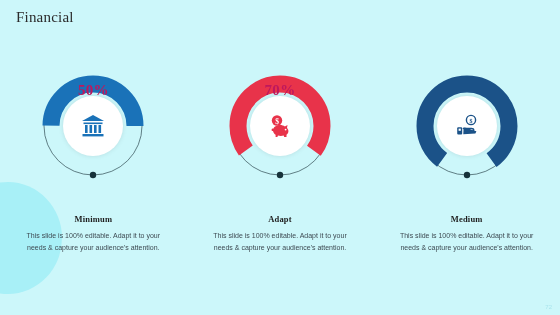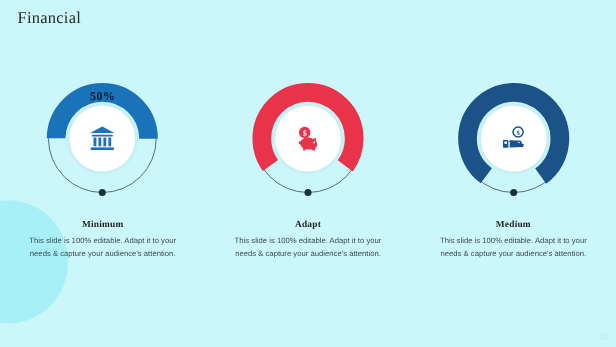--- a/index.html
+++ b/index.html
@@ -50,39 +50,39 @@
   }
   .gauge svg{display:block;}
 
   .gauge .pct{
     position:absolute;
     left:0;right:0;
     top:16px;
     text-align:center;
     font-family:"Liberation Serif", serif;
     font-weight:bold;
-    font-size:11px;
-    color:#0f172a;
+    font-size:15px;
+    color:#be185d;
     letter-spacing:.3px;
     pointer-events:none;
   }
   .hub{
     position:absolute;
     left:50%;top:50%;
     width:60px;height:60px;
     margin:-30px 0 0 -30px;
     background:#ffffff;
     border-radius:50%;
     box-shadow:0 0 5px rgba(0,0,0,.10);
     display:flex;align-items:center;justify-content:center;
   }
   .hub svg{display:block;}
 
   .label{
-    margin-top:12px;
+    margin-top:28px;
     font-family:"Liberation Serif", serif;
     font-weight:bold;
     font-size:8.5px;
     color:#1e1e1e;
     letter-spacing:.2px;
   }
   .desc{
     margin-top:6px;
     width:136px;
     text-align:center;
@@ -134,20 +134,21 @@
       <div class="desc">This slide is 100% editable. Adapt it to your needs &amp; capture your audience's attention.</div>
     </div>
 
     <div class="card">
       <div class="gauge">
         <svg width="120" height="120" viewBox="0 0 120 120">
           <circle cx="60" cy="60" r="49" fill="none" stroke="#2f4a52" stroke-width="0.7"></circle>
           <circle id="arc1" cx="60" cy="60" r="42" fill="none" stroke-width="17" stroke-linecap="butt" transform="rotate(-90 60 60)" stroke="#e8334a" stroke-dasharray="184.73 79.17" stroke-dashoffset="92.36"></circle>
           <circle cx="60" cy="109" r="3.2" fill="#16323a"></circle>
         </svg>
+        <div class="pct">70%</div>
         <div class="hub">
           <svg width="26" height="26" viewBox="0 0 26 26">
             <circle cx="10" cy="7.5" r="5.2" fill="#e8334a"></circle>
             <text x="10" y="10.6" font-family="Liberation Serif, serif" font-size="7.5" font-weight="bold" fill="#ffffff" text-anchor="middle">$</text>
             <path d="M6 17.5c0-3.4 3.2-5.6 7-5.6 1.9 0 3.6.5 4.9 1.5l2.6-1.4-.5 3c.9.9 1.4 2 1.4 3.2 0 1.4-.7 2.7-1.9 3.6v2.1h-2.3l-.5-1.3c-.9.2-1.9.3-2.9.3-1 0-2-.1-2.9-.3l-.5 1.3H8.6v-2.1C7 20.7 6 19.2 6 17.5z" fill="#e8334a"></path>
             <circle cx="18.6" cy="16.6" r=".9" fill="#ffffff"></circle>
             <rect x="4.6" y="15.5" width="2.4" height="2.6" rx="1.2" fill="#e8334a"></rect>
           </svg>
         </div>
       </div>

